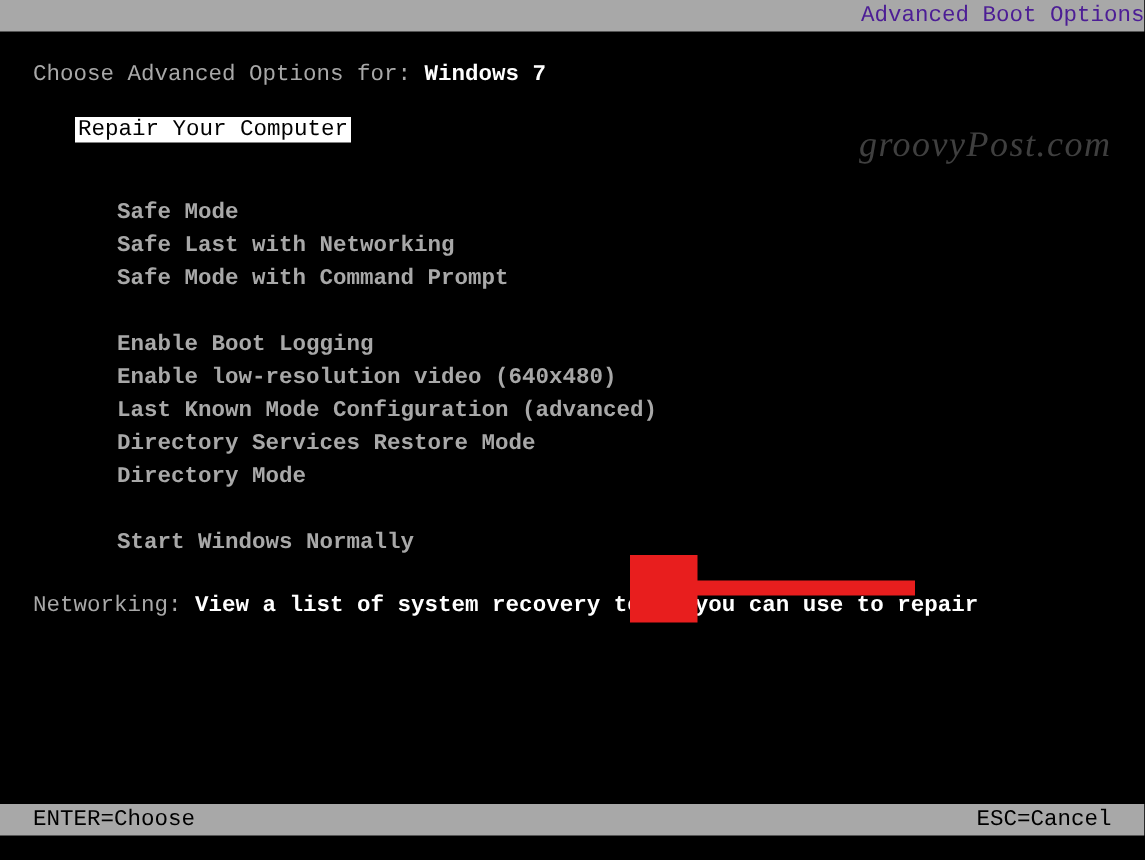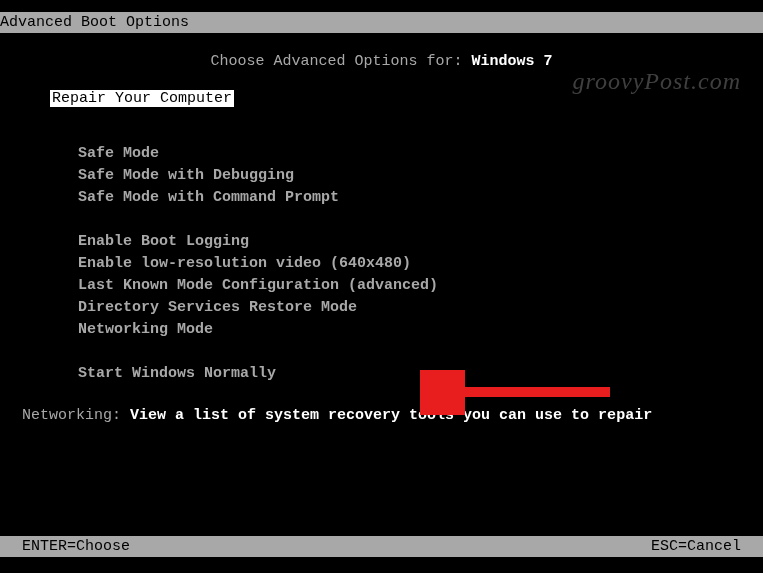--- a/index.html
+++ b/index.html
@@ -12,33 +12,31 @@
       height: 573px;
       background: #000;
       font-family: 'Consolas', 'Courier New', monospace;
       font-size: 15px;
       color: #a8a8a8;
       position: relative;
       overflow: hidden;
     }
     .title-bar {
       background: #a8a8a8;
-      color: #000000;
+      color: #4c1d95;
       width: 100%;
-      text-align: left;
+      text-align: right;
       padding: 2px 0;
-      margin-top: 12px;
       font-weight: normal;
     }
     .content {
       padding: 20px 22px 0 22px;
     }
     .intro-line {
       margin-bottom: 2px;
-      text-align: center;
     }
     .os-name {
       color: #fff;
       font-weight: bold;
     }
     .selected-option {
       background: #fff;
       color: #000;
       display: inline-block;
       padding: 0 2px;
@@ -85,21 +83,21 @@
       color: #000000;
       width: 100%;
       padding: 2px 22px;
       display: flex;
       justify-content: space-between;
       position: absolute;
       bottom: 16px;
     }
     .watermark {
       position: absolute;
-      top: 68px;
+      top: 84px;
       right: 22px;
       font-family: Georgia, serif;
       font-size: 24px;
       color: rgba(180,180,180,0.35);
       font-style: italic;
       letter-spacing: 1px;
     }
     .arrow-svg {
       position: absolute;
       top: 370px;
@@ -118,30 +116,30 @@
 
 <div class="content">
   <div class="intro-line">
     <span>Choose Advanced Options for: </span><span class="os-name">Windows 7</span>
   </div>
 
   <div class="selected-option">Repair Your Computer</div>
 
   <div class="option-group">
     <div class="option">Safe Mode</div>
-    <div class="option">Safe Mode with Debugging</div>
+    <div class="option">Safe Last with Networking</div>
     <div class="option">Safe Mode with Command Prompt</div>
   </div>
 
   <div class="option-group">
     <div class="option">Enable Boot Logging</div>
     <div class="option">Enable low-resolution video (640x480)</div>
     <div class="option">Last Known Mode Configuration (advanced)</div>
     <div class="option">Directory Services Restore Mode</div>
-    <div class="option">Networking Mode</div>
+    <div class="option">Directory Mode</div>
   </div>
 
   <div class="option-group">
     <div class="option">Start Windows Normally</div>
   </div>
 
   <div class="description-section">
     <span class="desc-label">Networking:</span>
     <span class="desc-text">View a list of system recovery tools you can use to repair</span>
   </div>

